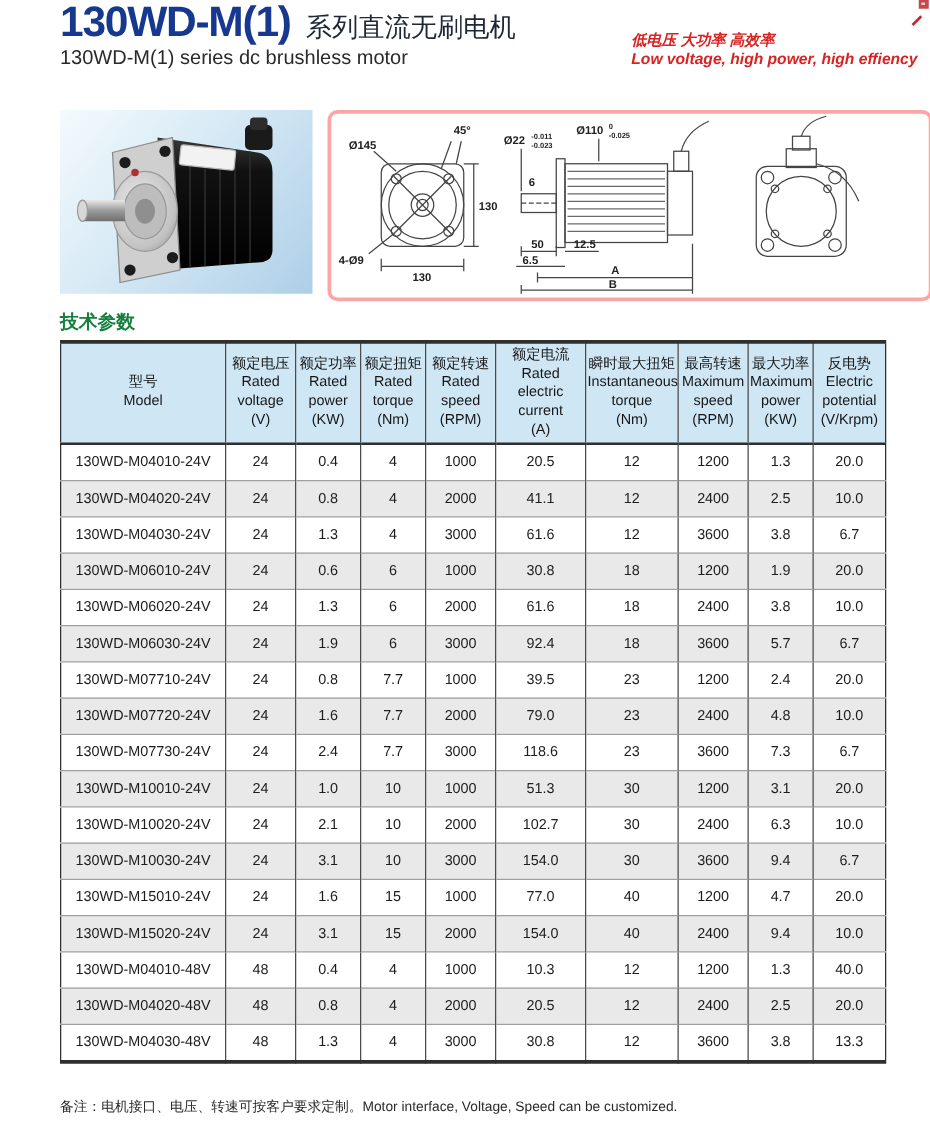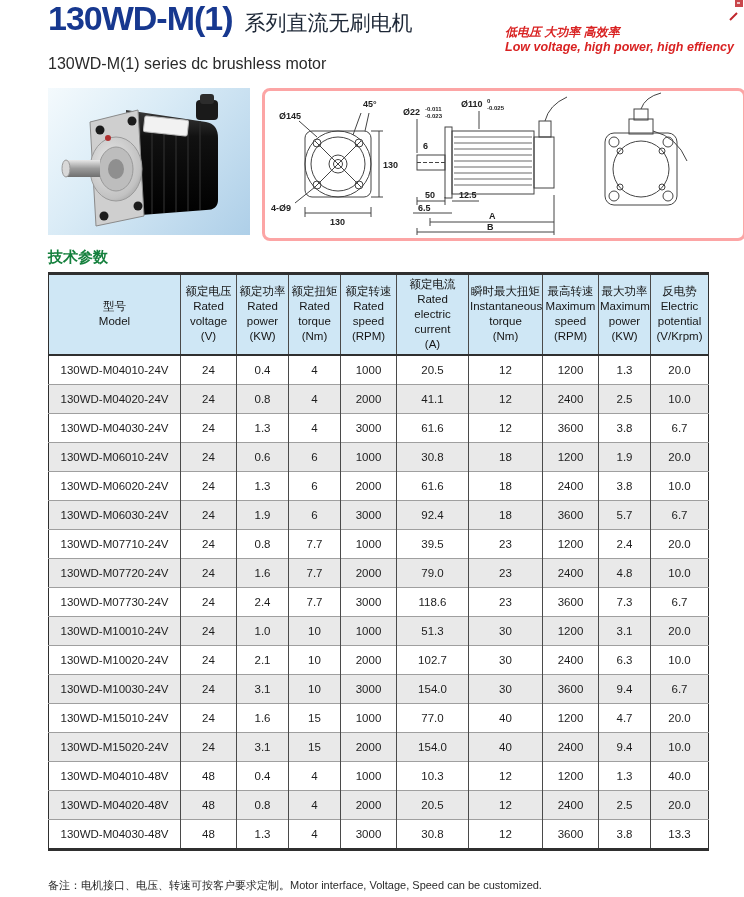--- a/index.html
+++ b/index.html
@@ -5,21 +5,21 @@
   html,body{margin:0;padding:0;}
   body{
     width:744px;height:897px;position:relative;background:#ffffff;
     font-family:"Liberation Sans", sans-serif;color:#222;overflow:hidden;
   }
   
   .header{position:absolute;left:48px;top:0;}
   .title-row{display:flex;align-items:baseline;gap:12px;}
   .title-model{font-size:34px;font-weight:bold;color:#17388f;letter-spacing:-1px;line-height:1.1;}
   .title-cn{font-size:21px;font-weight:normal;color:#1d2736;}
-  .subtitle{font-size:16px;color:#2a2a2a;margin-top:18px;}
+  .subtitle{font-size:16px;color:#2a2a2a;margin-top:1px;}
   .tagline{position:absolute;top:12px;right:10px;color:#d92222;
     font-style:italic;font-weight:bold;line-height:1.25;margin-top:13px;}
   .tagline-cn{font-size:12px;}
   .tagline-en{font-size:12.5px;}
   .corner-mark{position:absolute;top:0;right:0;}
   
   .photo{position:absolute;left:48px;top:88px;width:202px;height:147px;
     background:linear-gradient(130deg,#f4fafd 0%,#d9ebf6 40%,#aecfe8 100%);}
   .drawings{position:absolute;left:262px;top:88px;width:478px;height:147px;
     border:3px solid #fca5a5;border-radius:8px;background:#fff;}

